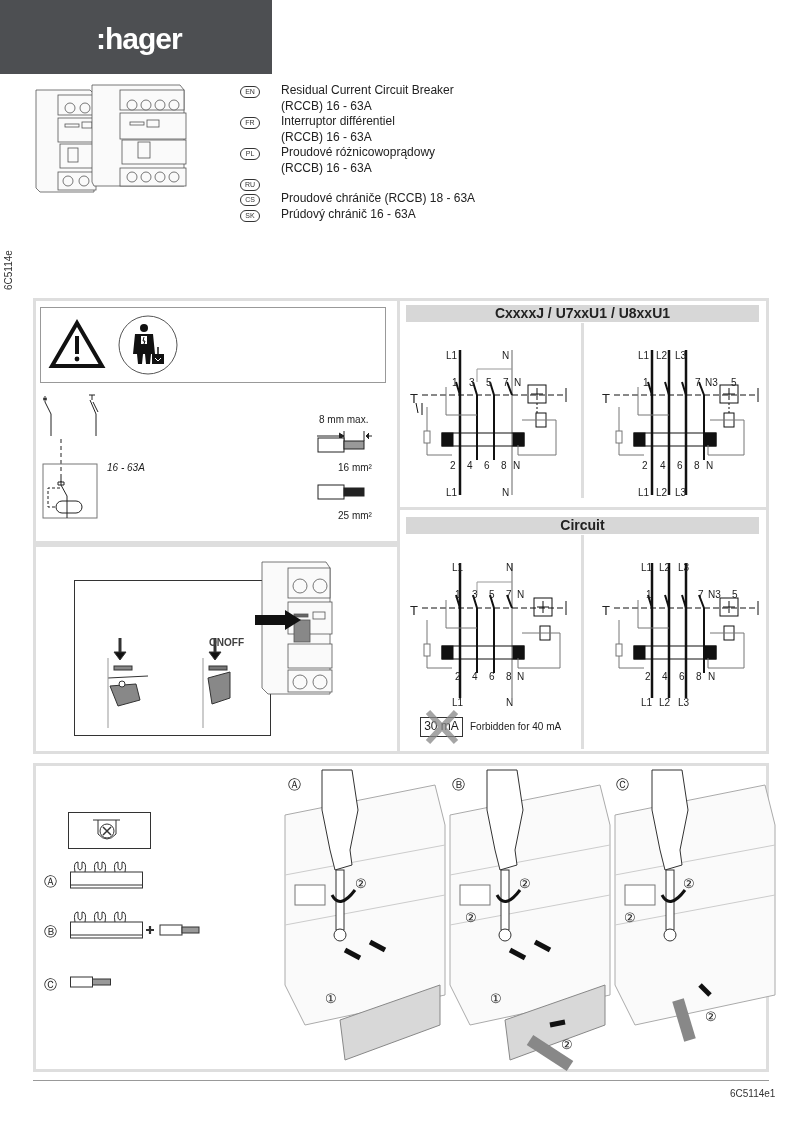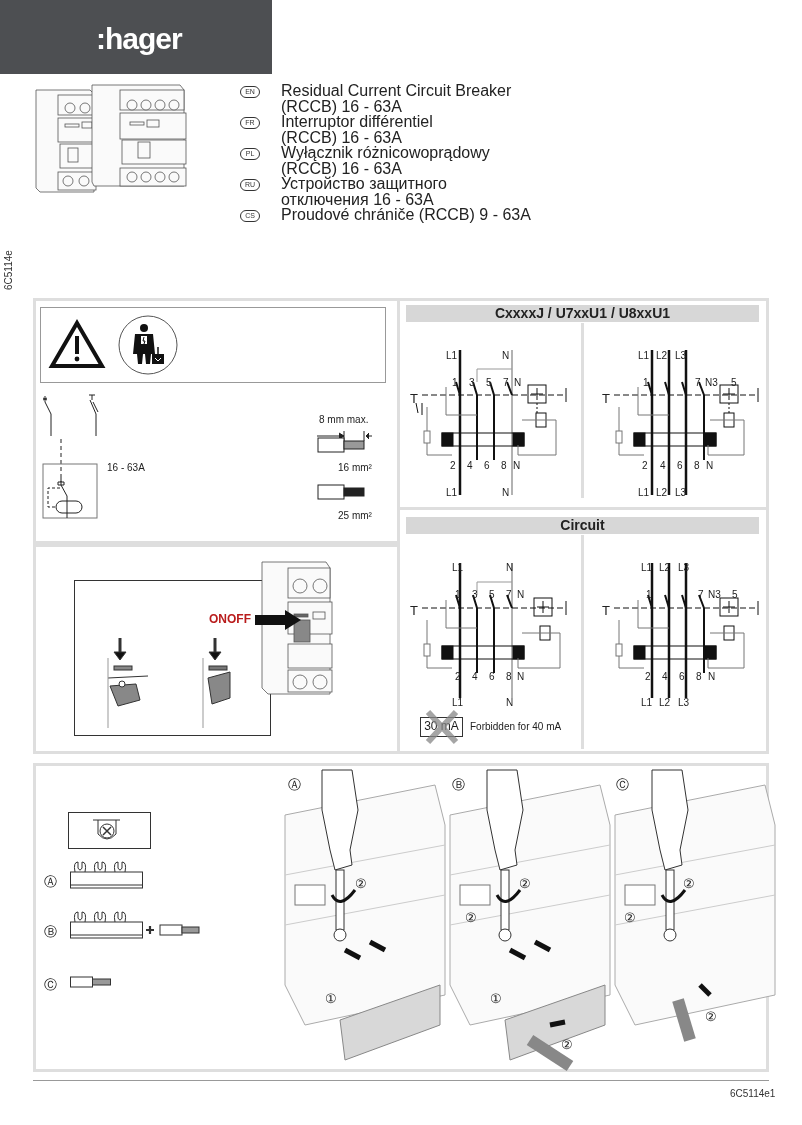--- a/index.html
+++ b/index.html
@@ -9,42 +9,42 @@
   .abs { position: absolute; }
 
   
   .brand-bar { left: 0; top: 0; width: 272px; height: 74px; background: #4d4f52; }
   .brand-logo { left: 96px; top: 22px; color: #fff; font-size: 30px; font-weight: bold; letter-spacing: -1px; font-family: "Liberation Sans", sans-serif; }
 
   
   .lang-list { left: 240px; top: 83px; width: 330px; }
   .lang-row { display: flex; align-items: flex-start; margin-bottom: 0; }
   .lang-code { width: 20px; height: 12px; border: 1px solid #333; border-radius: 6px; font-size: 7px; line-height: 10px; text-align: center; margin-top: 3px; margin-right: 21px; flex-shrink: 0; color: #333; }
-  .lang-text { font-size: 16px; line-height: 15.5px; color: #222; }
+  .lang-text { font-size: 12px; line-height: 15.5px; color: #222; }
 
   
   .frame { border: 3px solid #dedede; background: #fff; }
   .panel-tl { left: 33px; top: 298px; width: 367px; height: 246px; }
   .panel-ml { left: 33px; top: 544px; width: 367px; height: 210px; }
   .panel-right { left: 397px; top: 298px; width: 372px; height: 456px; }
   .panel-bottom { left: 33px; top: 763px; width: 736px; height: 309px; }
 
   .warn-box { left: 40px; top: 307px; width: 346px; height: 76px; border: 1px solid #999; background: #fff; }
 
   .head-band { background: #d7d7d7; text-align: center; font-weight: bold; font-size: 14px; color: #222; height: 17px; line-height: 17px; }
   .band1 { left: 406px; top: 305px; width: 353px; }
   .band2 { left: 406px; top: 517px; width: 353px; }
 
   .vsep { background: #dedede; width: 3px; }
   .vsep1 { left: 581px; top: 323px; height: 175px; }
   .vsep2 { left: 581px; top: 535px; height: 214px; }
   .hsep { left: 397px; top: 507px; width: 372px; height: 3px; background: #dedede; }
 
   .small-label { font-size: 10px; color: #222; }
-  .onoff { font-size: 12px; font-weight: bold; color: #b91c1c; }
+  .onoff { font-size: 10px; font-weight: bold; color: #404040; margin-top: 25px; }
 
   .forbid-box { left: 420px; top: 717px; width: 43px; height: 20px; border: 1.5px solid #333; font-size: 12px; line-height: 17px; text-align: center; }
 
   .footer-line { left: 33px; top: 1080px; width: 736px; height: 1px; background: #999; }
   .footer-code { left: 730px; top: 1088px; font-size: 10px; color: #333; }
 
   svg { overflow: visible; }
 </style>
 </head>
 <body>
@@ -101,35 +101,37 @@
   <div class="lang-row">
     <div class="lang-code">FR</div>
     <div class="lang-text">
         <div>Interruptor différentiel</div>
         <div>(RCCB) 16 - 63A</div>
       </div>
   </div>
   <div class="lang-row">
     <div class="lang-code">PL</div>
     <div class="lang-text">
-        <div>Wyłącznik różnicowoprądowy</div>
+        <div>Proudové różnicowoprądowy</div>
         <div>(RCCB) 16 - 63A</div>
       </div>
   </div>
   <div class="lang-row">
     <div class="lang-code">RU</div>
-    <div class="lang-text">
-        <div>Устройство защитного</div>
-        <div>отключения 16 - 63A</div>
-      </div>
   </div>
   <div class="lang-row">
     <div class="lang-code">CS</div>
     <div class="lang-text">
-        <div>Proudové chrániče (RCCB) 9 - 63A</div>
+        <div>Proudové chrániče (RCCB) 18 - 63A</div>
+      </div>
+  </div>
+  <div class="lang-row">
+    <div class="lang-code">SK</div>
+    <div class="lang-text">
+        <div>Prúdový chránič 16 - 63A</div>
       </div>
   </div>
 </div>
 
 <div class="abs frame panel-tl"></div>
 <div class="abs frame panel-ml"></div>
 <div class="abs frame panel-right"></div>
 <div class="abs frame panel-bottom"></div>
 
 <div class="abs warn-box"></div>
@@ -156,21 +158,21 @@
     <path d="M52 3 L52 8 M49 3 L55 3"></path>
     <path d="M50 8 L56 22 M53 10 L58 20 M56 22 L56 44"></path>
     <path d="M21 47 L21 95" stroke-dasharray="4,3"></path>
     <rect x="3" y="72" width="54" height="54" stroke="#777"></rect>
     <path d="M21 86 L21 90 M18 90 L24 90 L24 93 L18 93 Z"></path>
     <path d="M21 93 L27 104 M27 104 L27 126"></path>
     <path d="M20 96 L8 96 L8 115 L16 115" stroke-dasharray="3,2"></path>
     <rect x="16" y="109" width="26" height="12" rx="6"></rect>
   </g>
 </svg>
-<div class="abs small-label" style="left:107px;top:462px;">16 - 63A</div>
+<div class="abs small-label" style="left:107px;top:462px;font-style:italic;">16 - 63A</div>
 
 <div class="abs small-label" style="left:319px;top:414px;">8 mm max.</div>
 <svg class="abs" style="left:317px;top:427px;" width="70" height="80">
   <g stroke="#222" stroke-width="1" fill="#fff">
     <path d="M0 9 L27 9" fill="none"></path>
       <path d="M22 6 L27 9 L22 12" fill="#222"></path>
     <path d="M27 4 L27 14" fill="none"></path>
       <path d="M47 4 L47 14" fill="none"></path>
     <path d="M55 9 L49 9" fill="none"></path>
       <path d="M52 6 L49 9 L52 12" fill="#222"></path>

